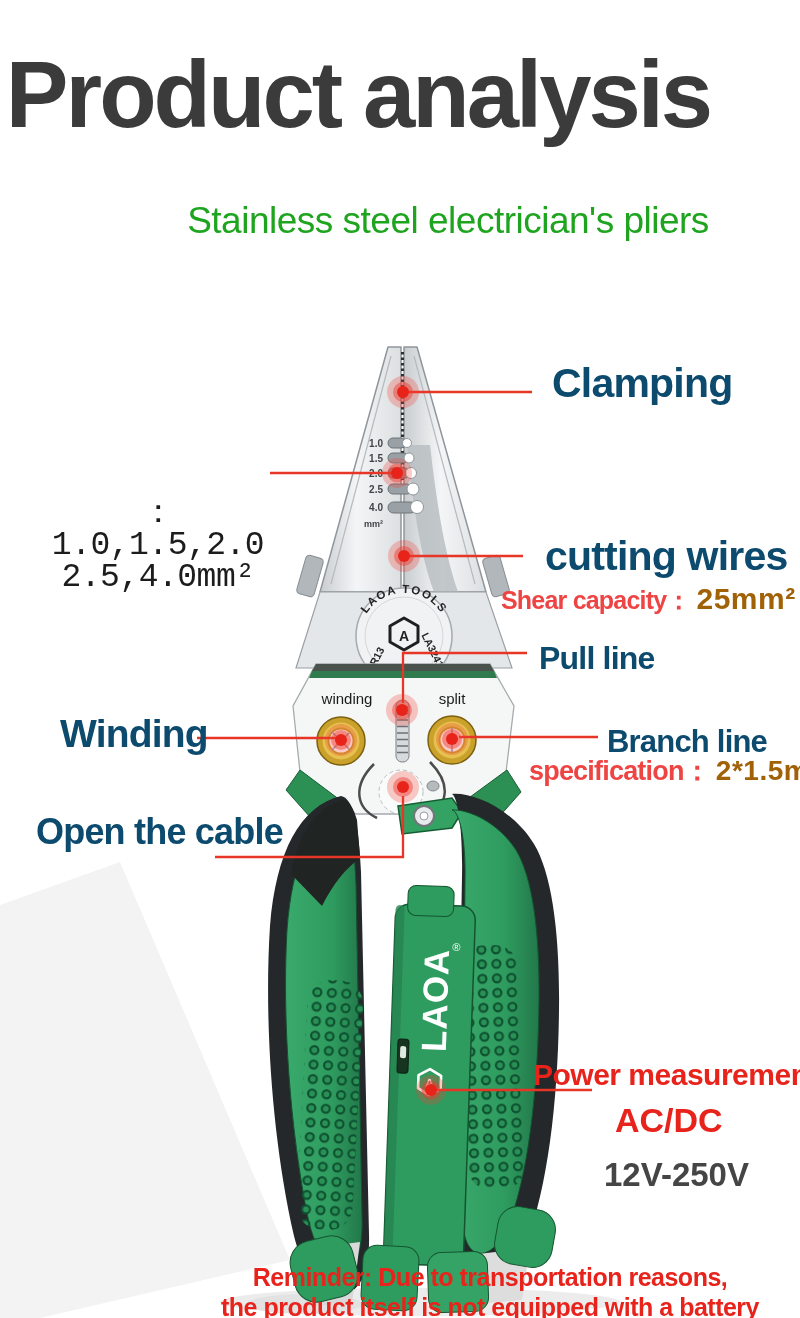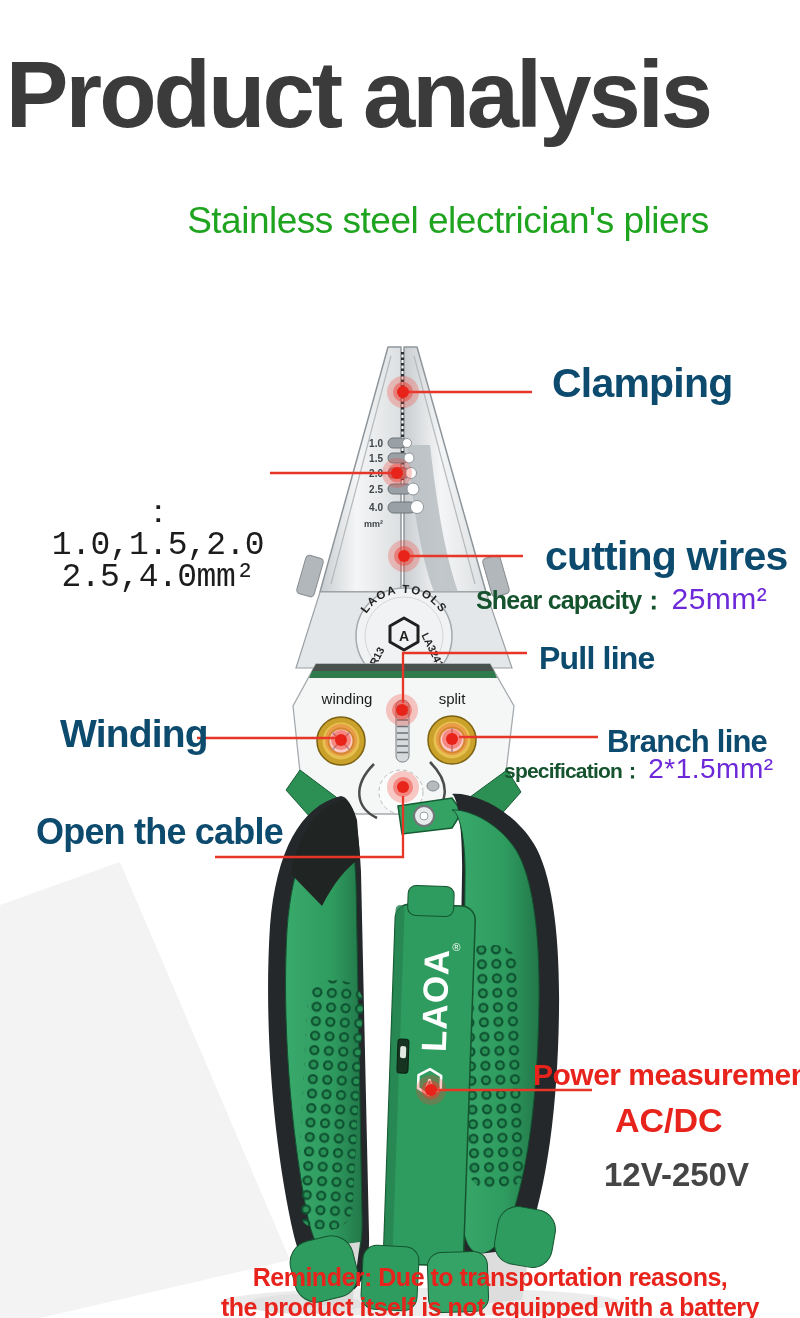--- a/index.html
+++ b/index.html
@@ -22,23 +22,23 @@
 
   .strip-block  { top:412px; left:70px; width:204px; text-align:center; }
   .strip-main   { font-size:40px; font-weight:600; color:#575757; letter-spacing:-1px; line-height:1.05; }
   .strip-sub    { font-size:25px; font-weight:700; color:#565656; letter-spacing:-0.5px; margin-top:3px; }
   .strip-values { top:498px; left:46px; width:224px; text-align:center;
                   font-size:33px; font-weight:500; color:#1c1c1c; line-height:32px; letter-spacing:-0.5px;font-family:Liberation Mono, monospace; }
 
   .spec-row { display:flex; align-items:baseline; white-space:nowrap; }
   .shear-spec  { top:582px; left:476px; }
   .branch-spec { top:753px; left:504px; }
-  .spec-label  { font-size:25px; font-weight:700; color:#14532d; letter-spacing:-0.8px; }
-  .branch-spec .spec-label { font-size:21px;text-align:center; }
-  .spec-value  { font-size:30px; font-weight:400; color:#6d28d9; letter-spacing:0.5px; margin-left:6px; }
+  .spec-label  { font-size:25px; font-weight:700; color:#ef4444; letter-spacing:-0.8px;margin-left:25px; }
+  .branch-spec .spec-label { font-size:27px;text-align:center; }
+  .spec-value  { font-size:30px; font-weight:700; color:#a16207; letter-spacing:0.5px; margin-left:6px; }
   .branch-spec .spec-value { font-size:28px; }
 
   .red-text { color:#e8231c; font-weight:700; white-space:nowrap; }
   .c-power   { top:1058px; left:533px; font-size:30px; letter-spacing:-0.5px; }
   .c-acdc    { top:1101px; left:615px; font-size:34px; }
   .c-voltage { top:1156px; left:604px; font-size:33px; font-weight:700; color:#454545; letter-spacing:0px; white-space:nowrap; }
 
   .reminder { top:1262px; left:170px; width:640px; text-align:center;
               font-size:25px; font-weight:700; color:#e8231c; line-height:1.2; letter-spacing:-0.5px; }
 

